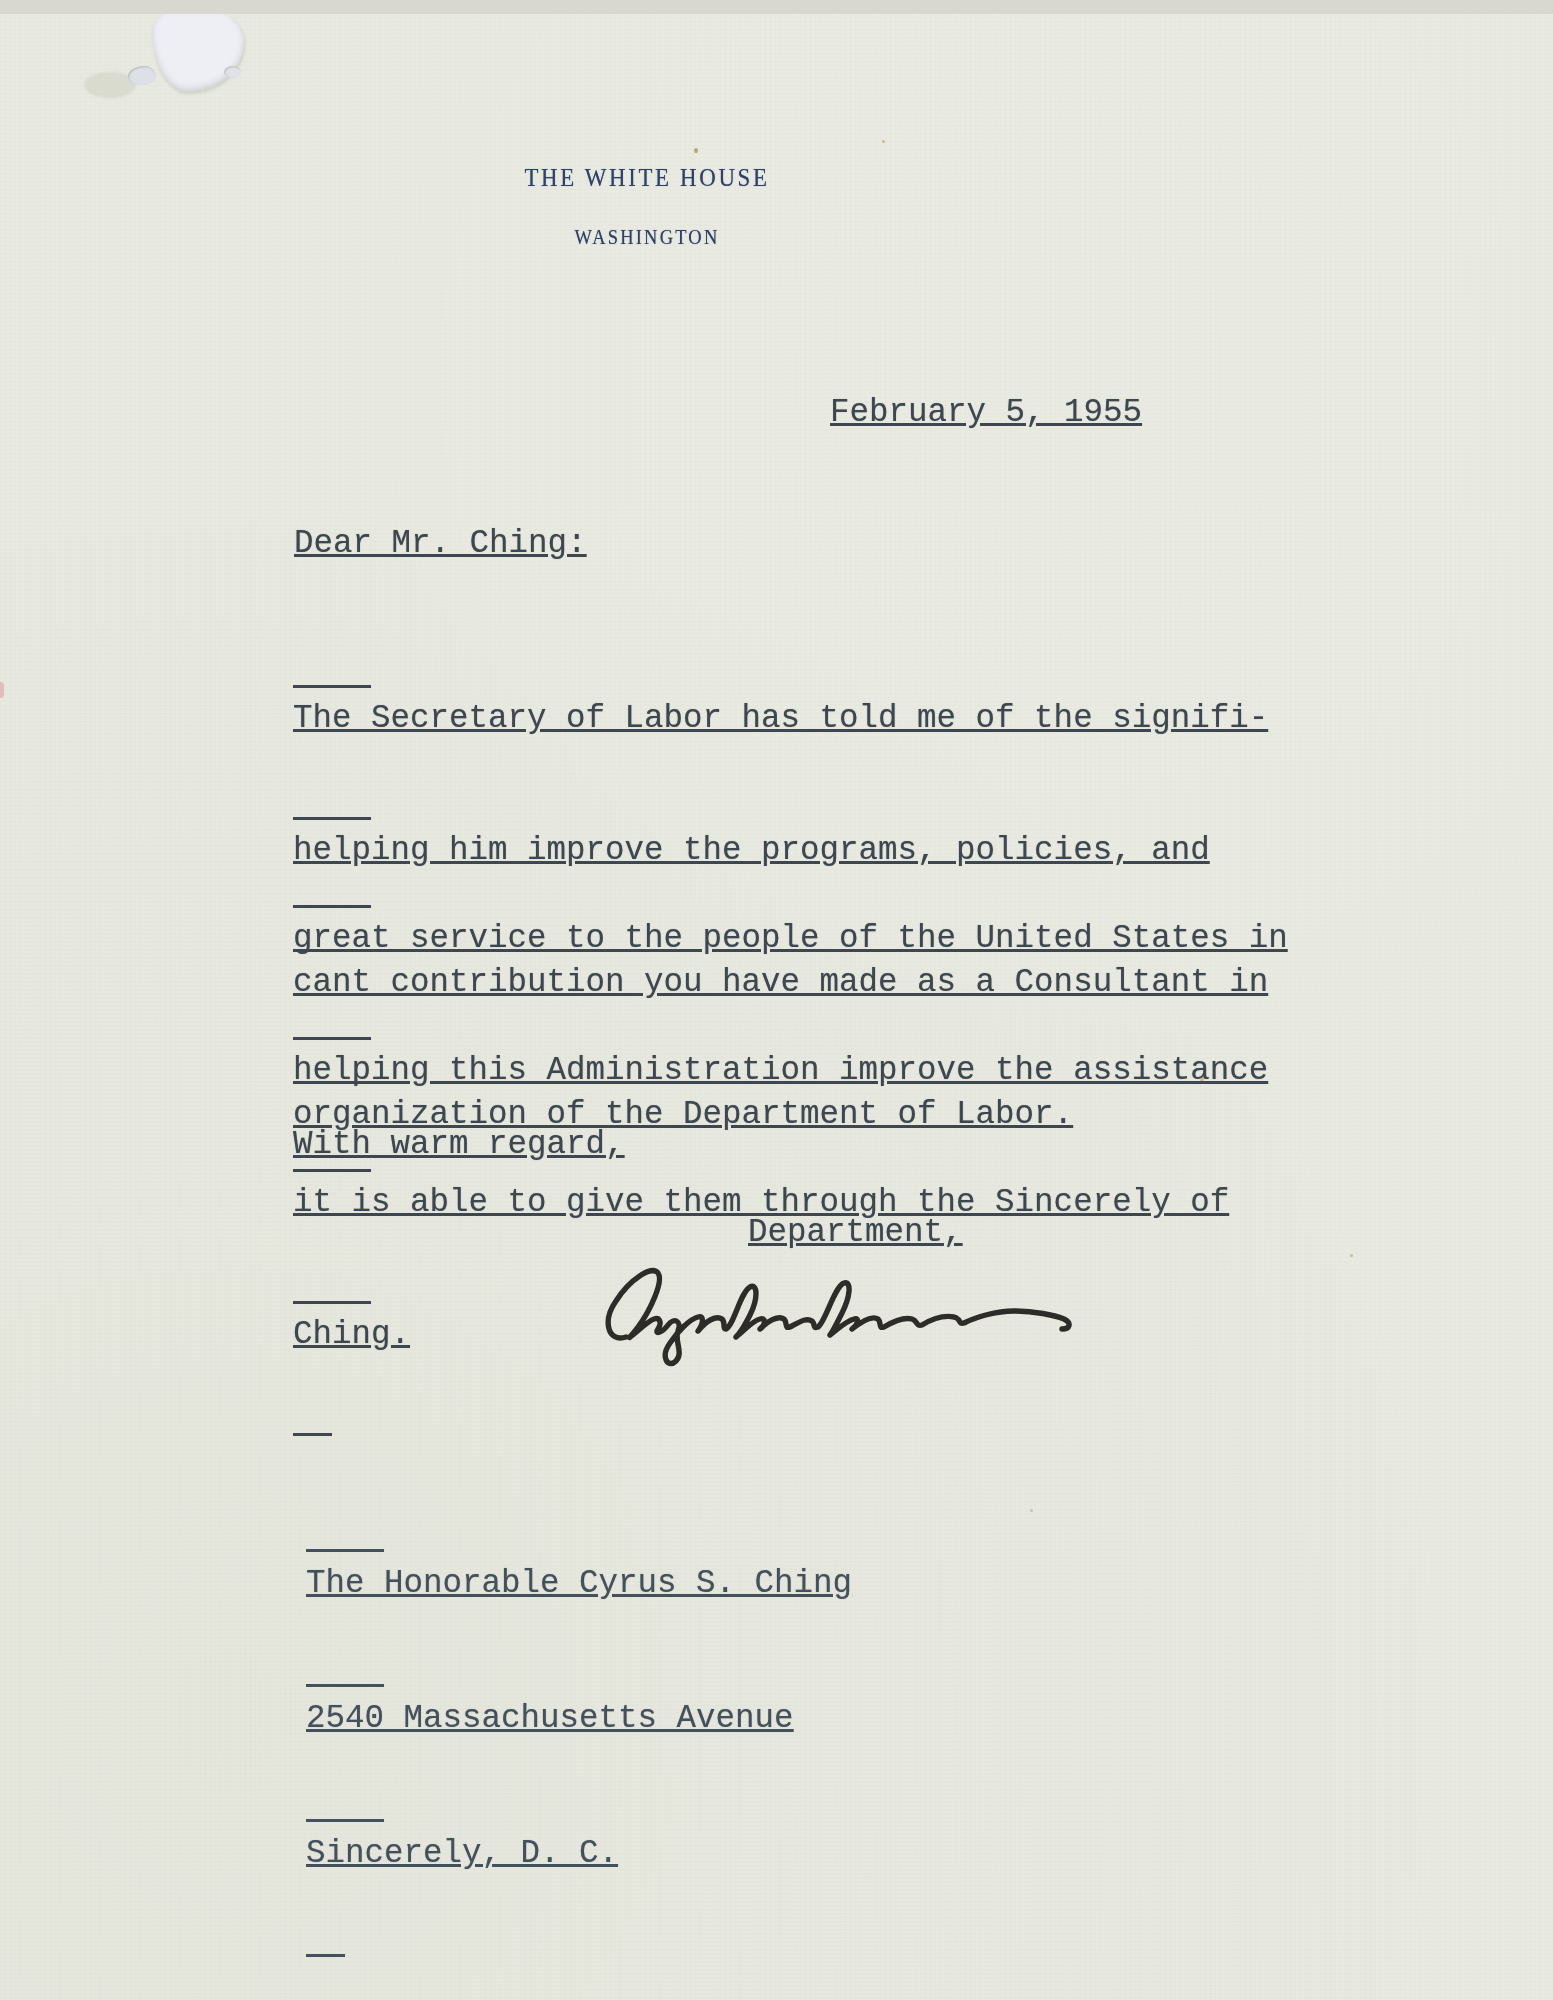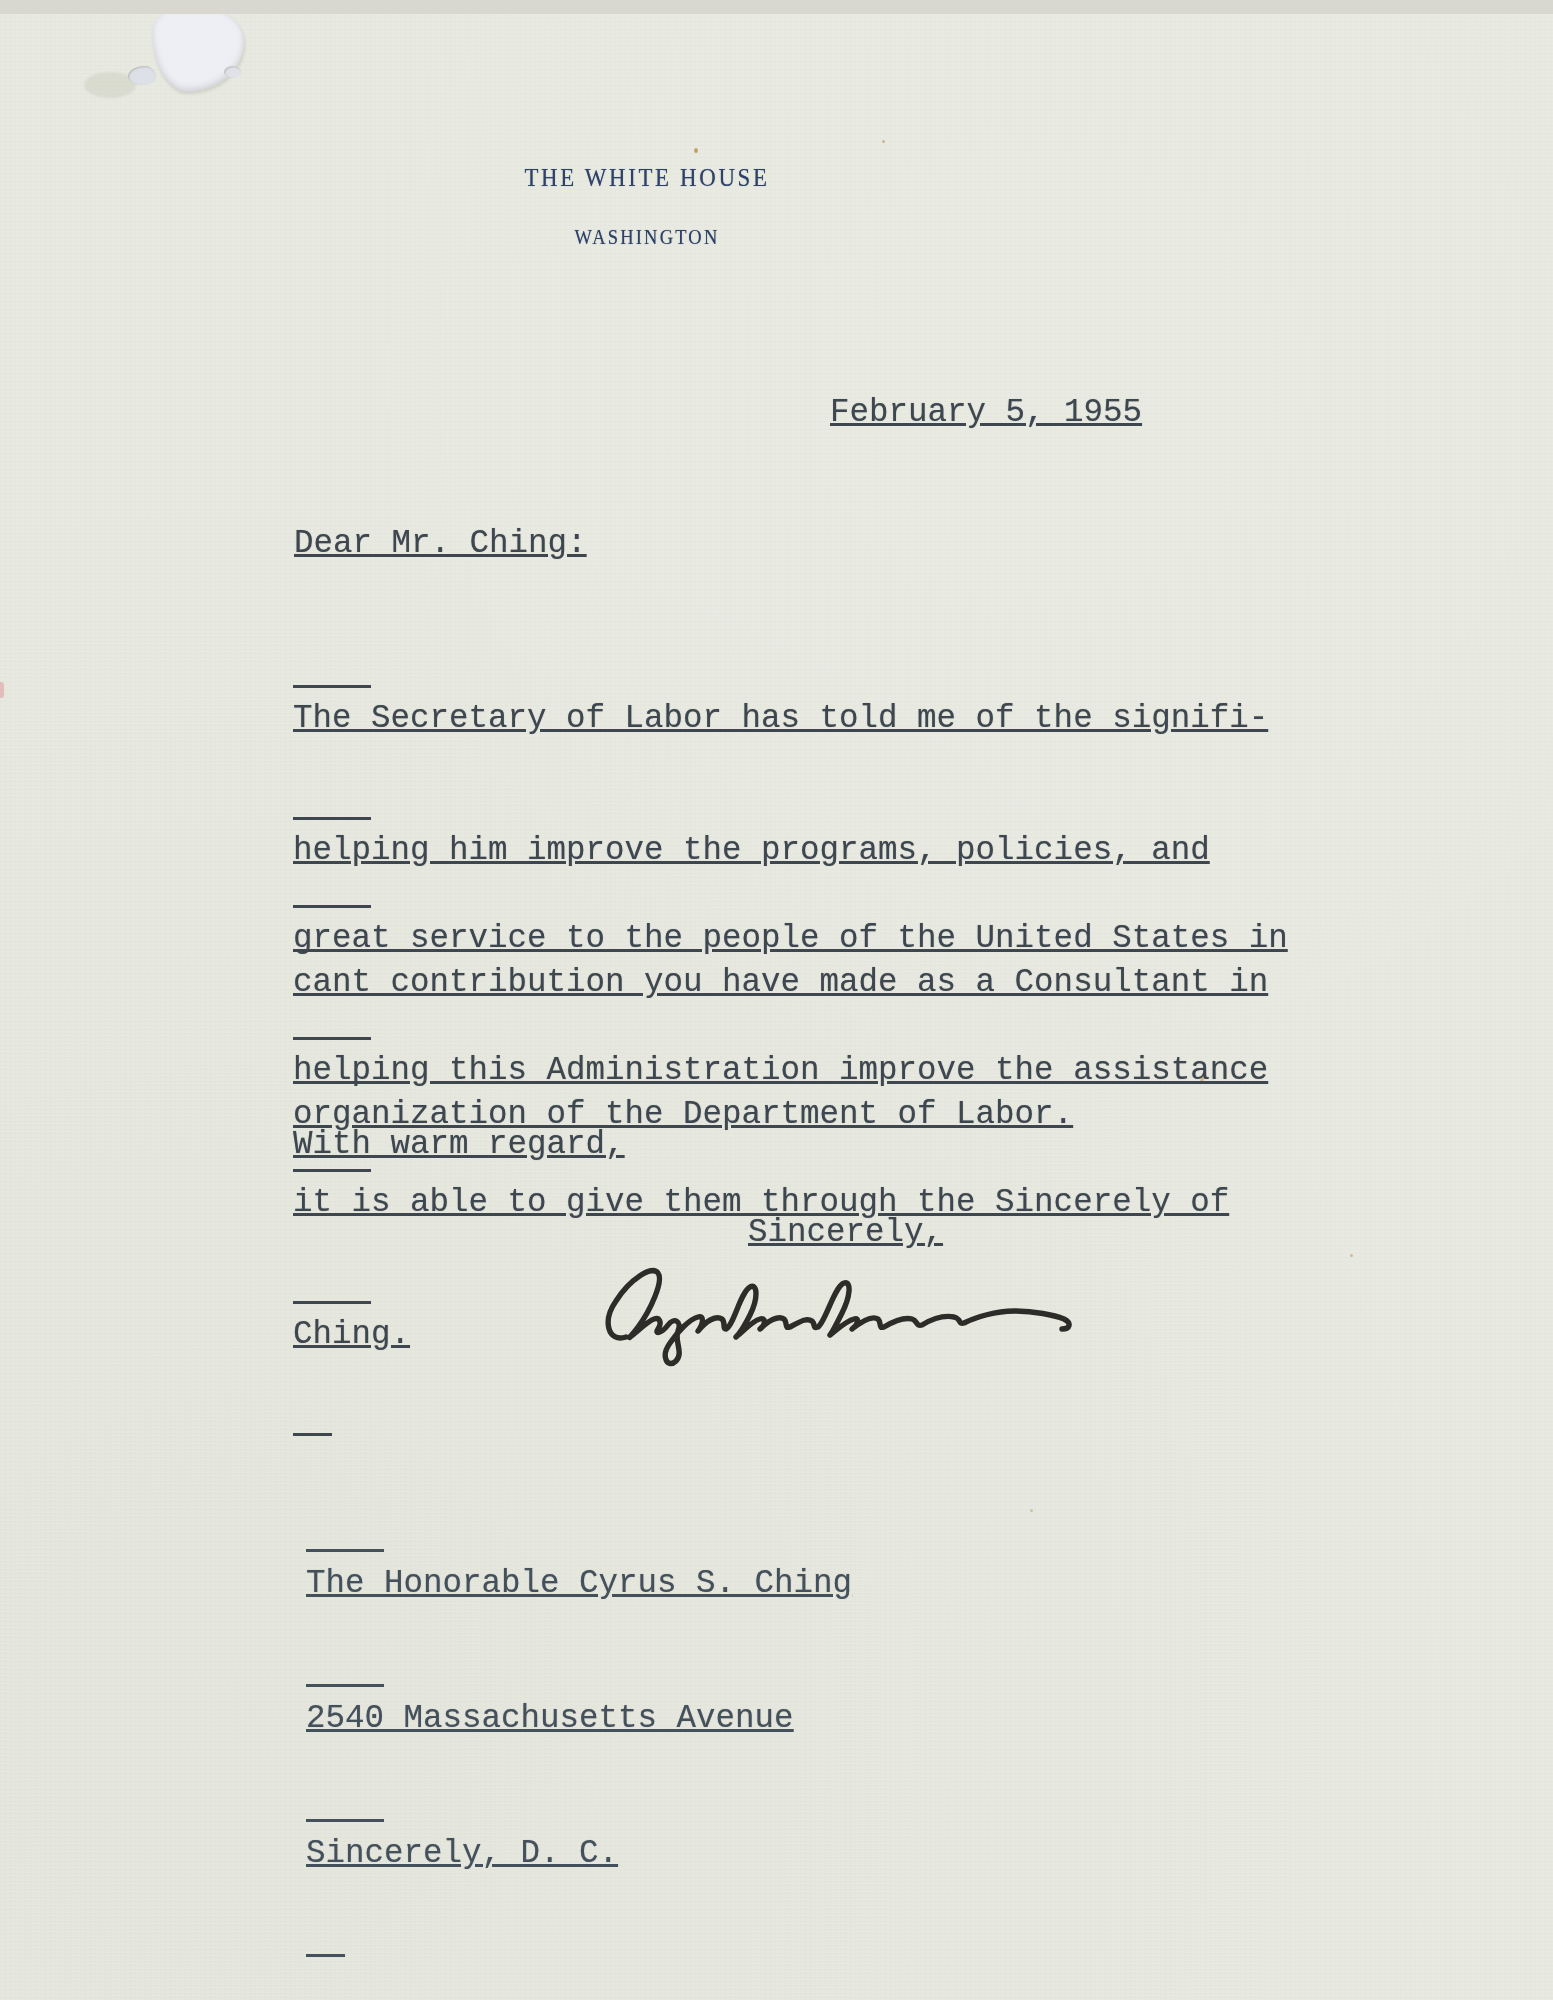--- a/index.html
+++ b/index.html
@@ -110,21 +110,21 @@
 
   <div class="tw" style="left:293px; top:815px;">
     <div class="line">great service to the people of the United States in</div>
     <div class="line">helping this Administration improve the assistance</div>
     <div class="line">it is able to give them through the Sincerely of</div>
     <div class="line">Ching.</div>
   </div>
 
   <div class="tw" style="left:293px; top:1109px;">With warm regard,</div>
 
-  <div class="tw" style="left:748px; top:1197px;">Sincerely,</div>
+  <div class="tw" style="left:748px; top:1197px;">Department,</div>
 
   <svg class="signature-svg" width="500" height="120" viewBox="0 0 500 120">
     <path fill="none" stroke="#23221d" stroke-width="5.4" stroke-linecap="round" stroke-linejoin="round" opacity="0.95" d="M26,80
          C8,86 2,64 16,44 C30,22 52,8 58,16 C64,24 50,54 38,70 C32,78 28,82 30,80
          C38,74 48,64 54,62 C60,60 62,66 58,72 C54,78 62,76 68,68
          C74,60 82,64 78,74 C74,84 84,96 76,104 C68,112 60,100 70,86
          C78,74 90,62 98,60 C104,58 104,66 98,74 C106,64 116,58 122,62 C126,66 122,72 126,72
          C134,68 140,36 150,30 C158,26 158,42 150,58 C144,70 138,78 136,80
          C144,74 152,64 160,62 C166,60 166,68 160,72 C168,64 178,58 184,62 C188,66 184,72 190,70
          C198,66 206,60 212,64 C216,68 212,72 218,70

